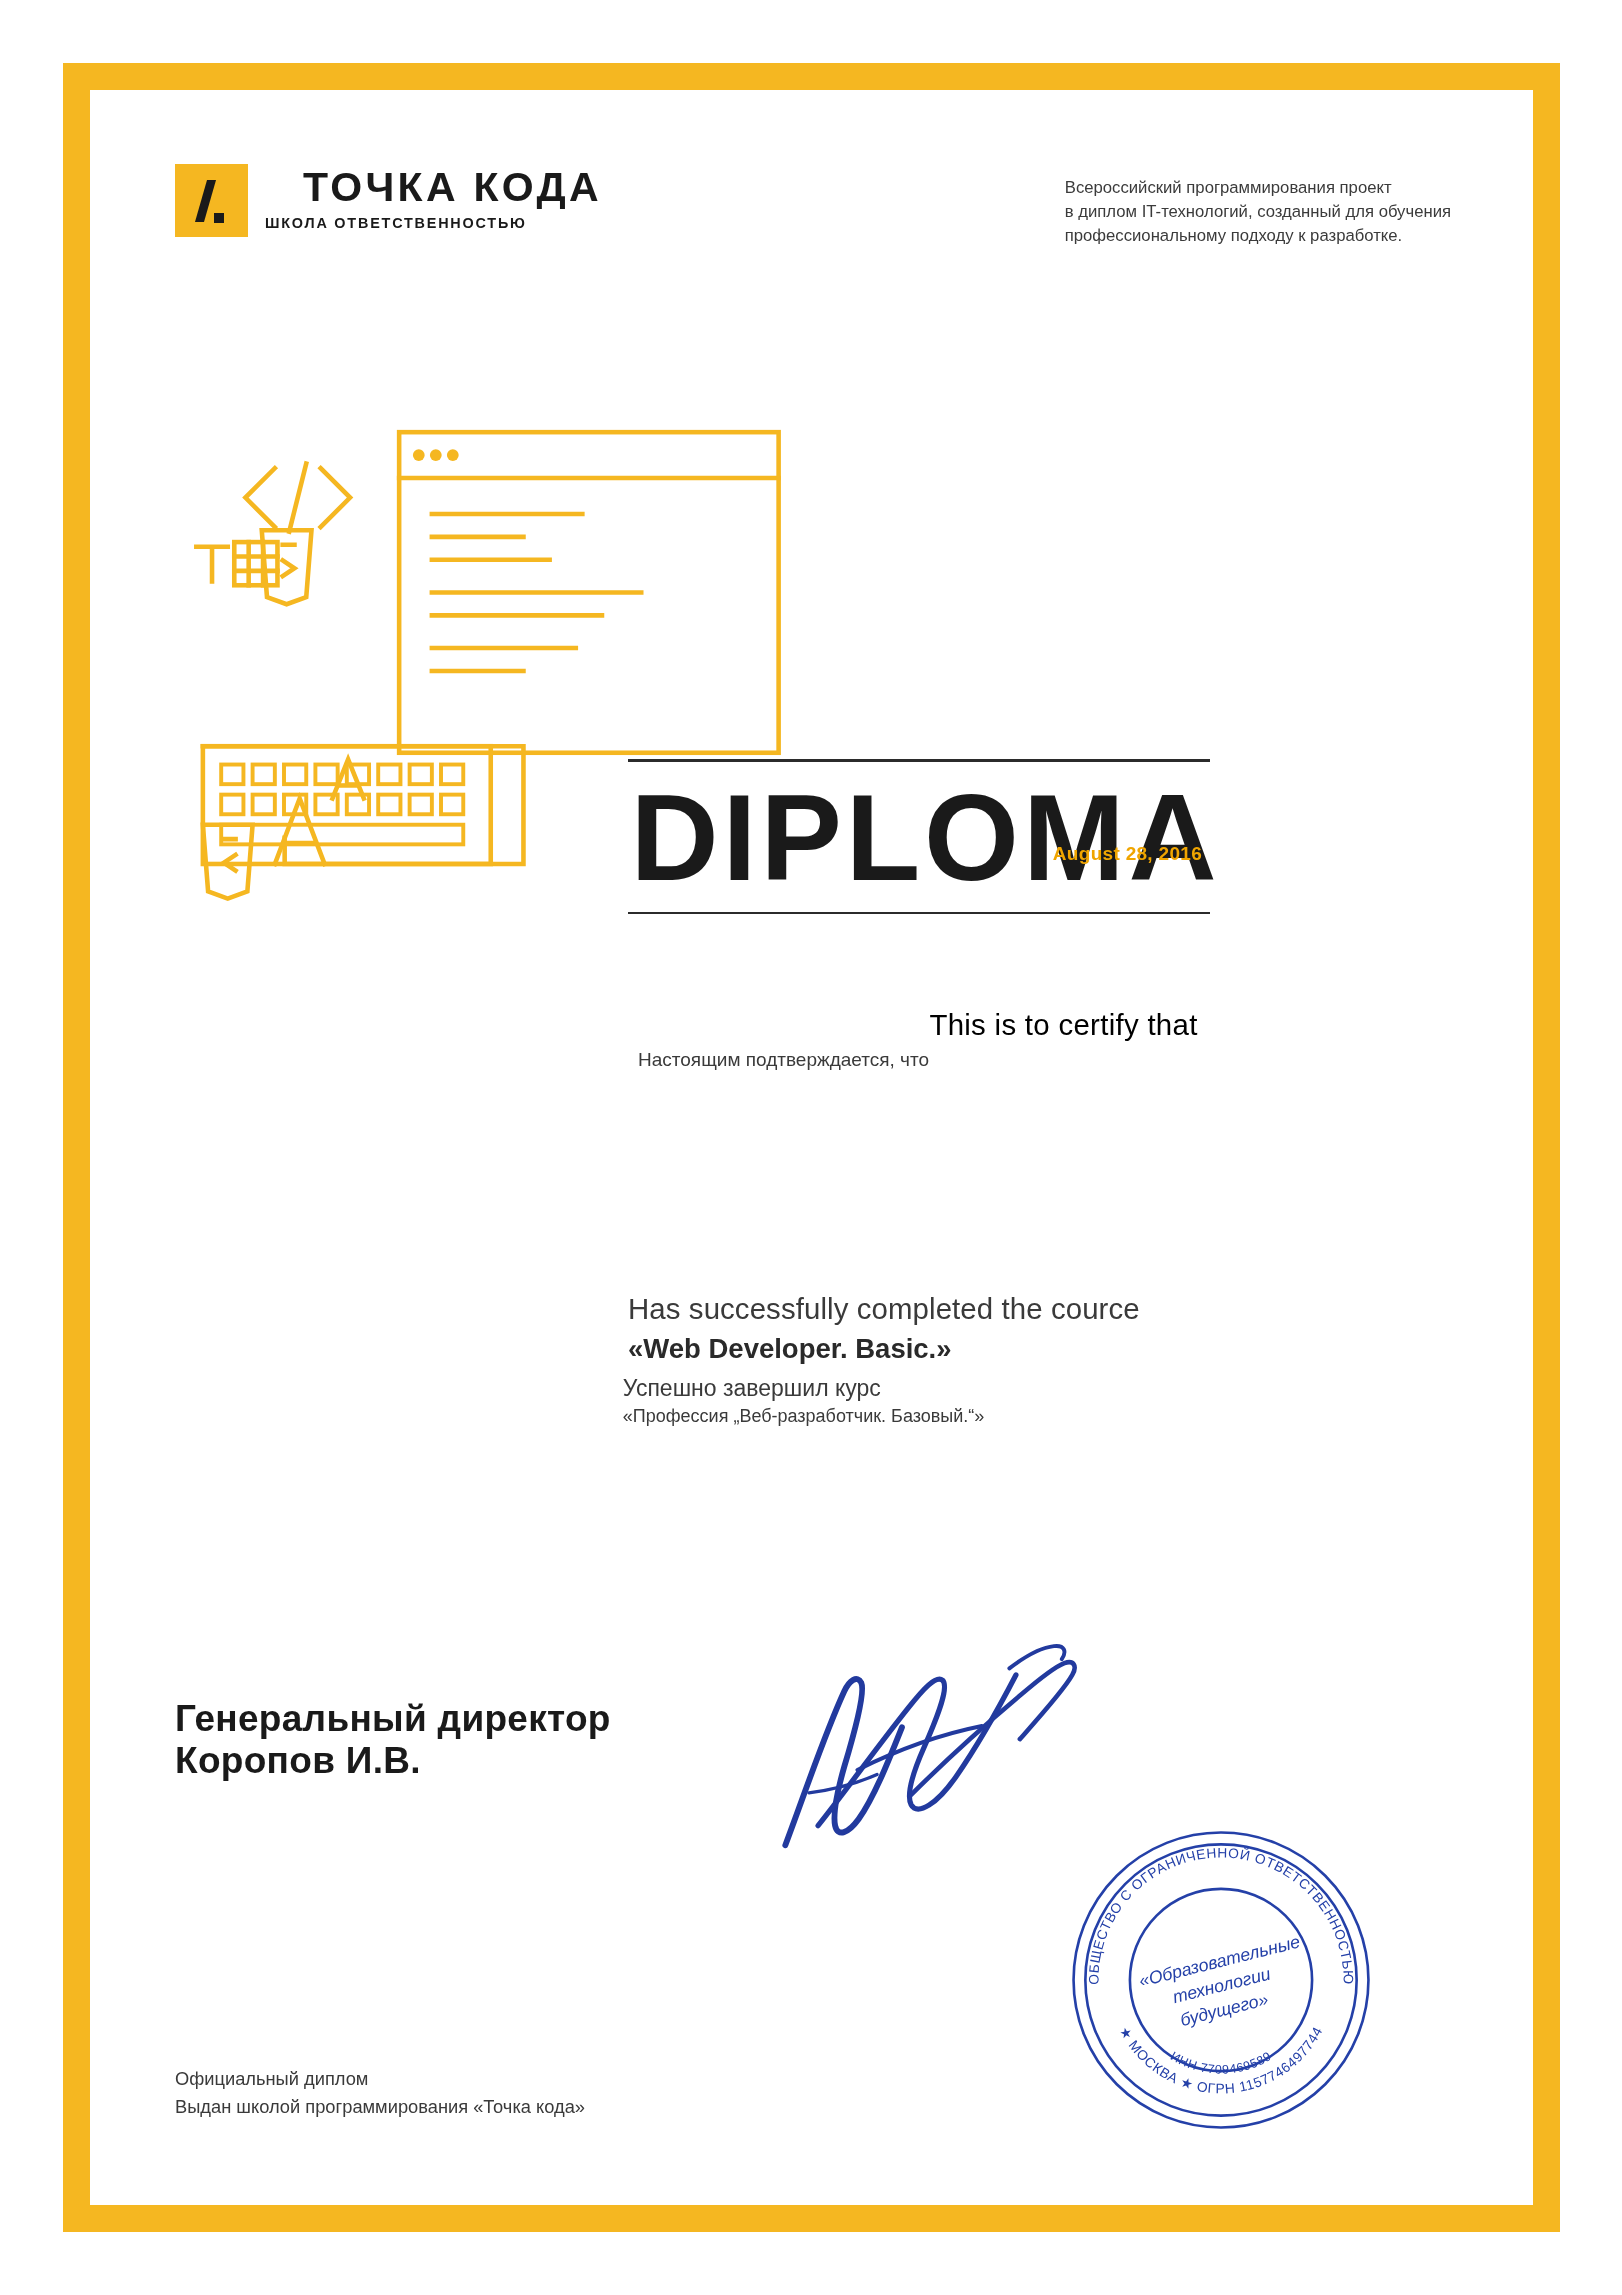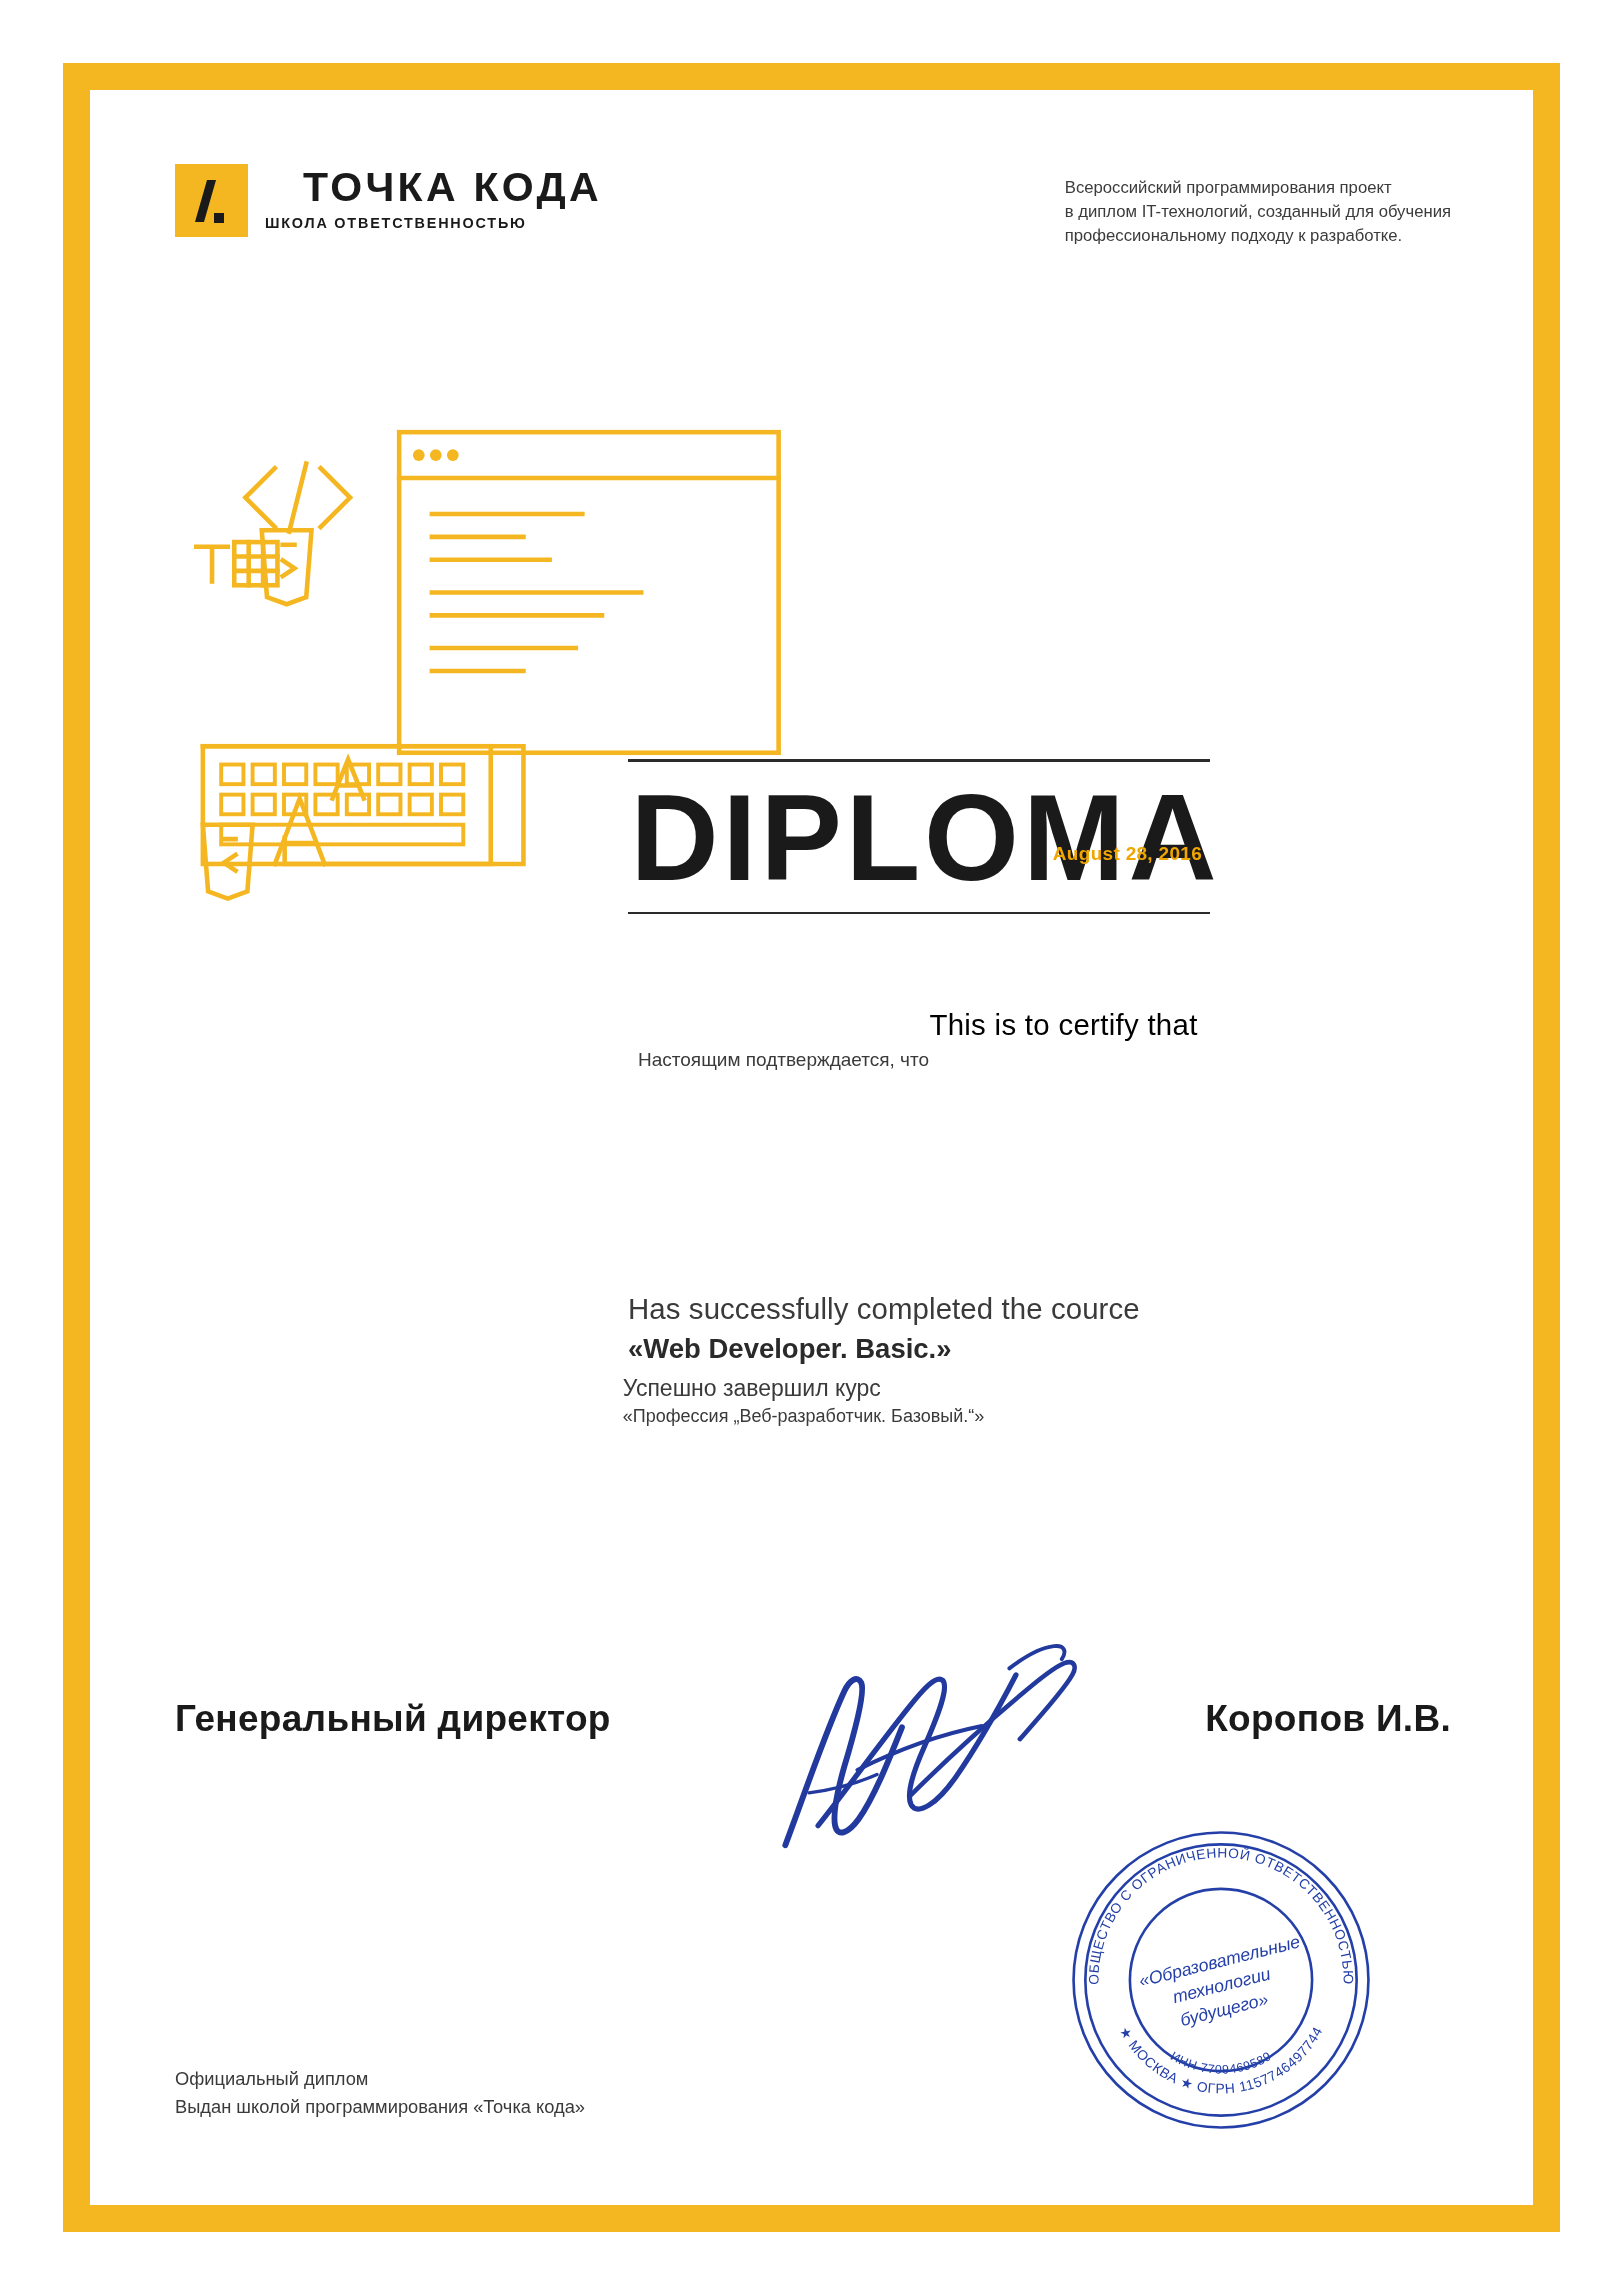--- a/index.html
+++ b/index.html
@@ -202,20 +202,21 @@
 
   
   .sign-row {
     position: absolute;
     left: 175px;
     top: 1698px;
     width: 1276px;
     display: flex;
     align-items: flex-start;
     justify-content: space-between;
+    flex-direction: column;
   }
   .sign-title {
     font-size: 37px;
     font-weight: bold;
     color: #1a1a1a;
     letter-spacing: 0.3px;
   }
   .sign-name {
     font-size: 37px;
     font-weight: bold;

